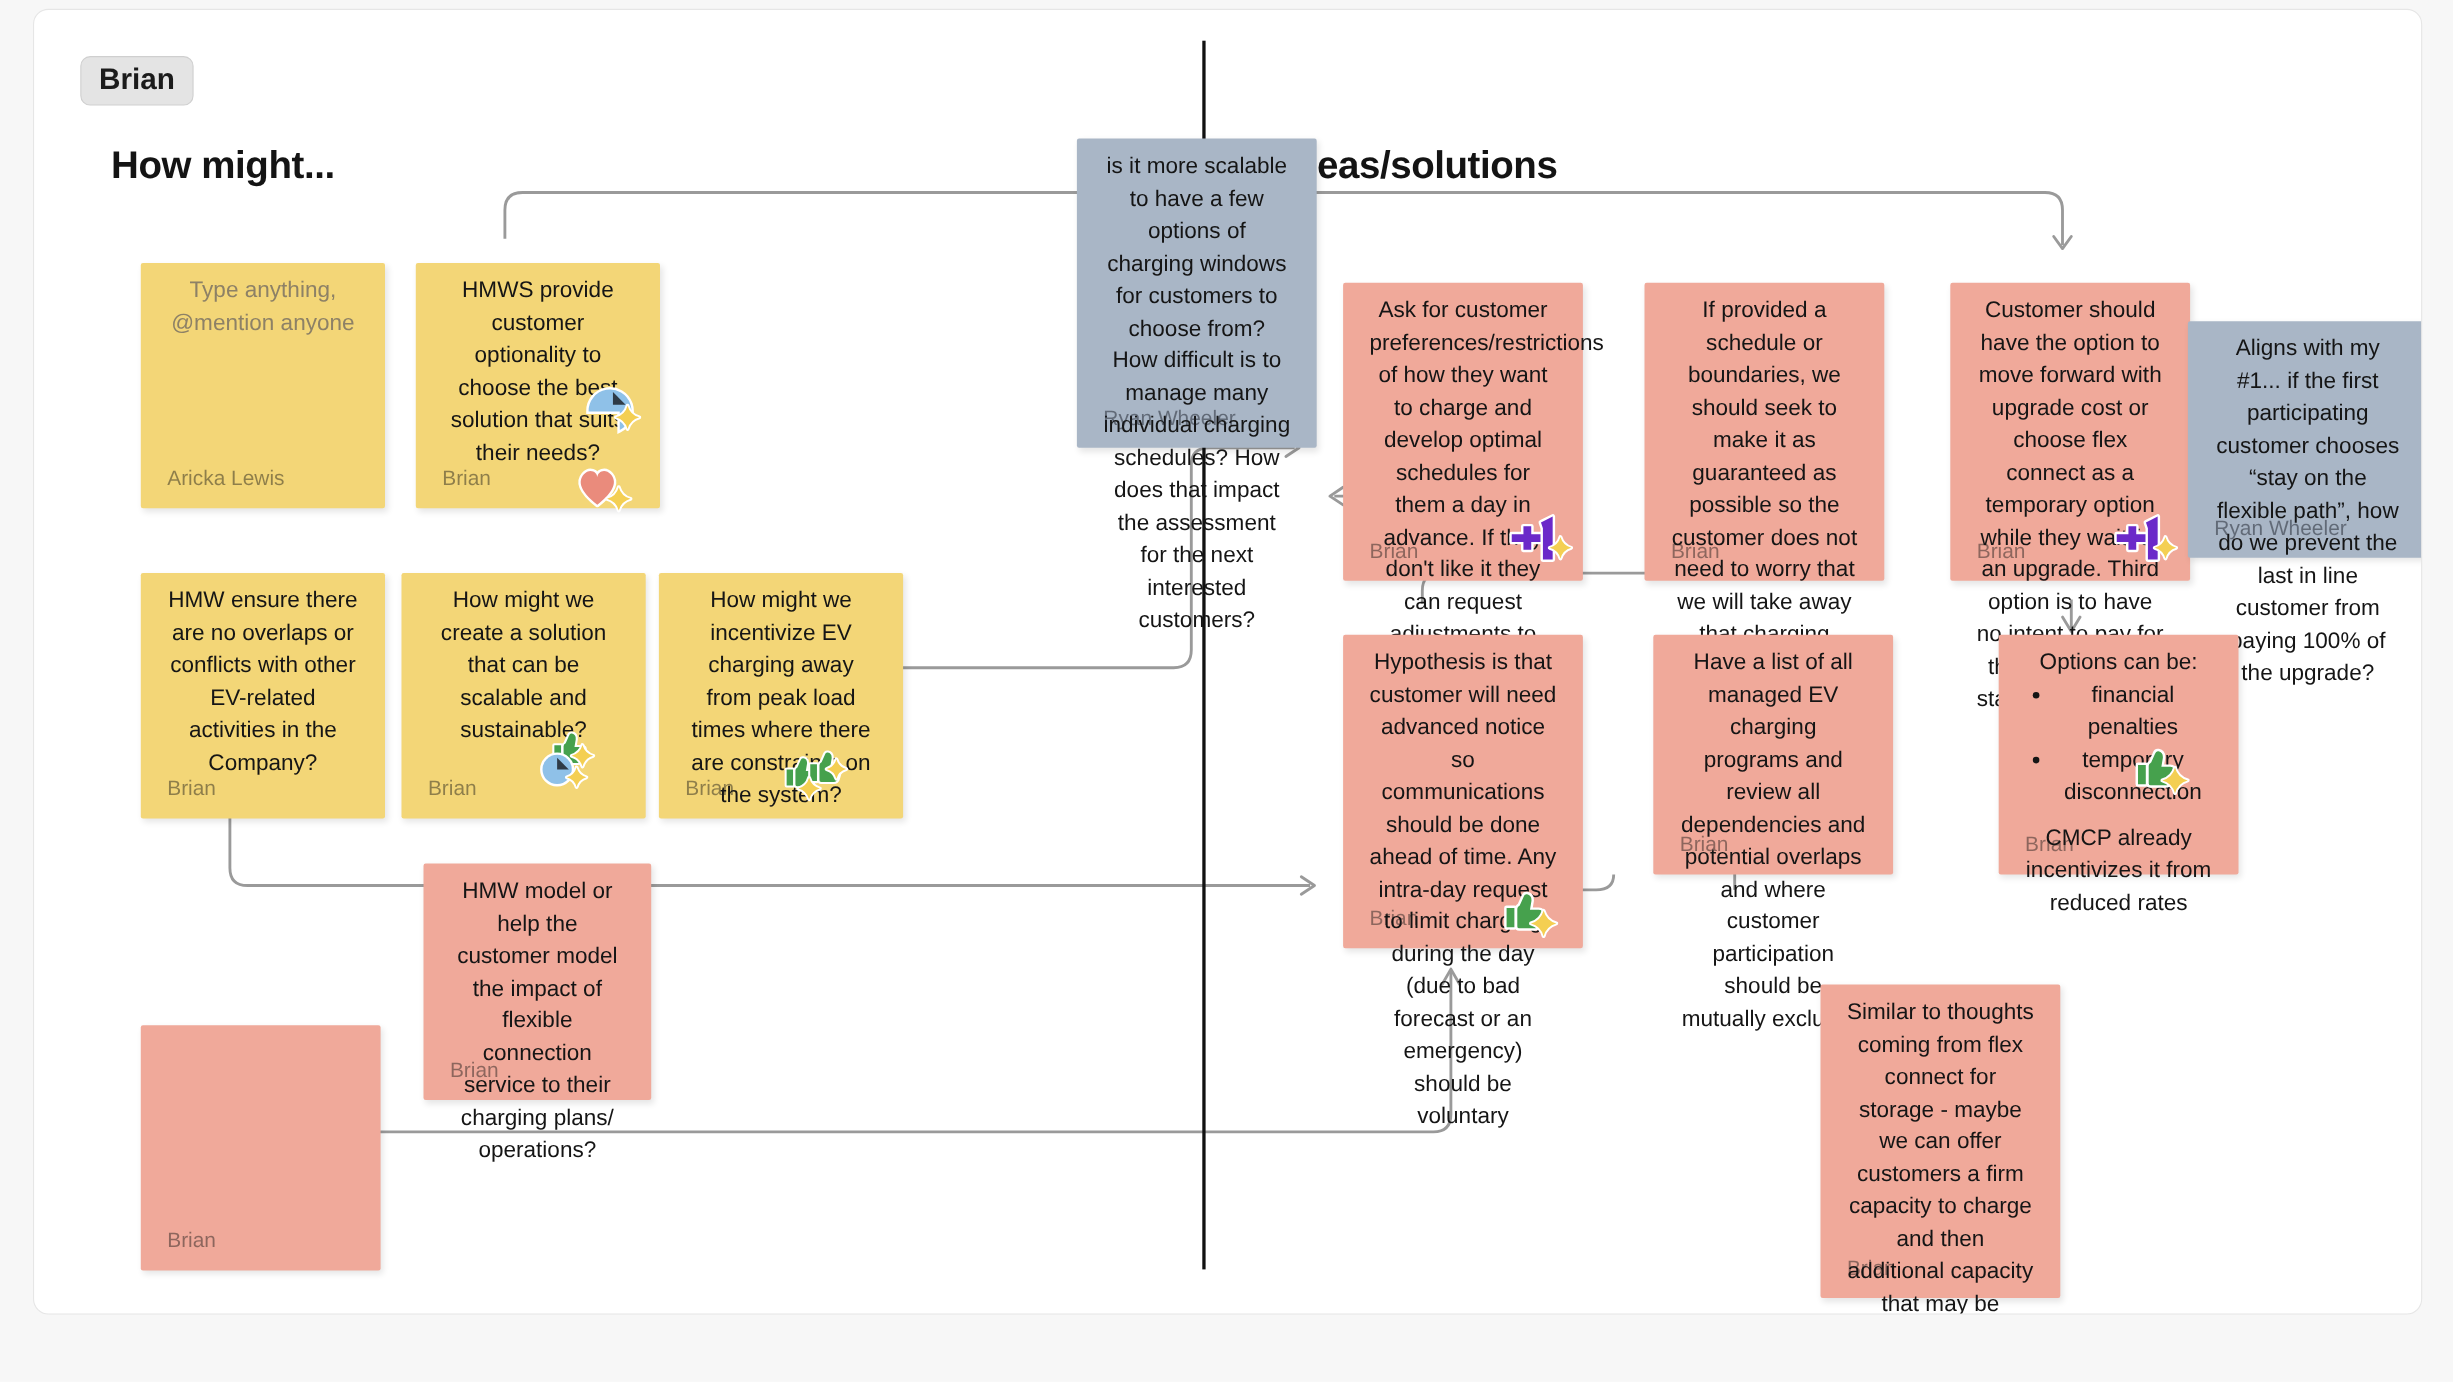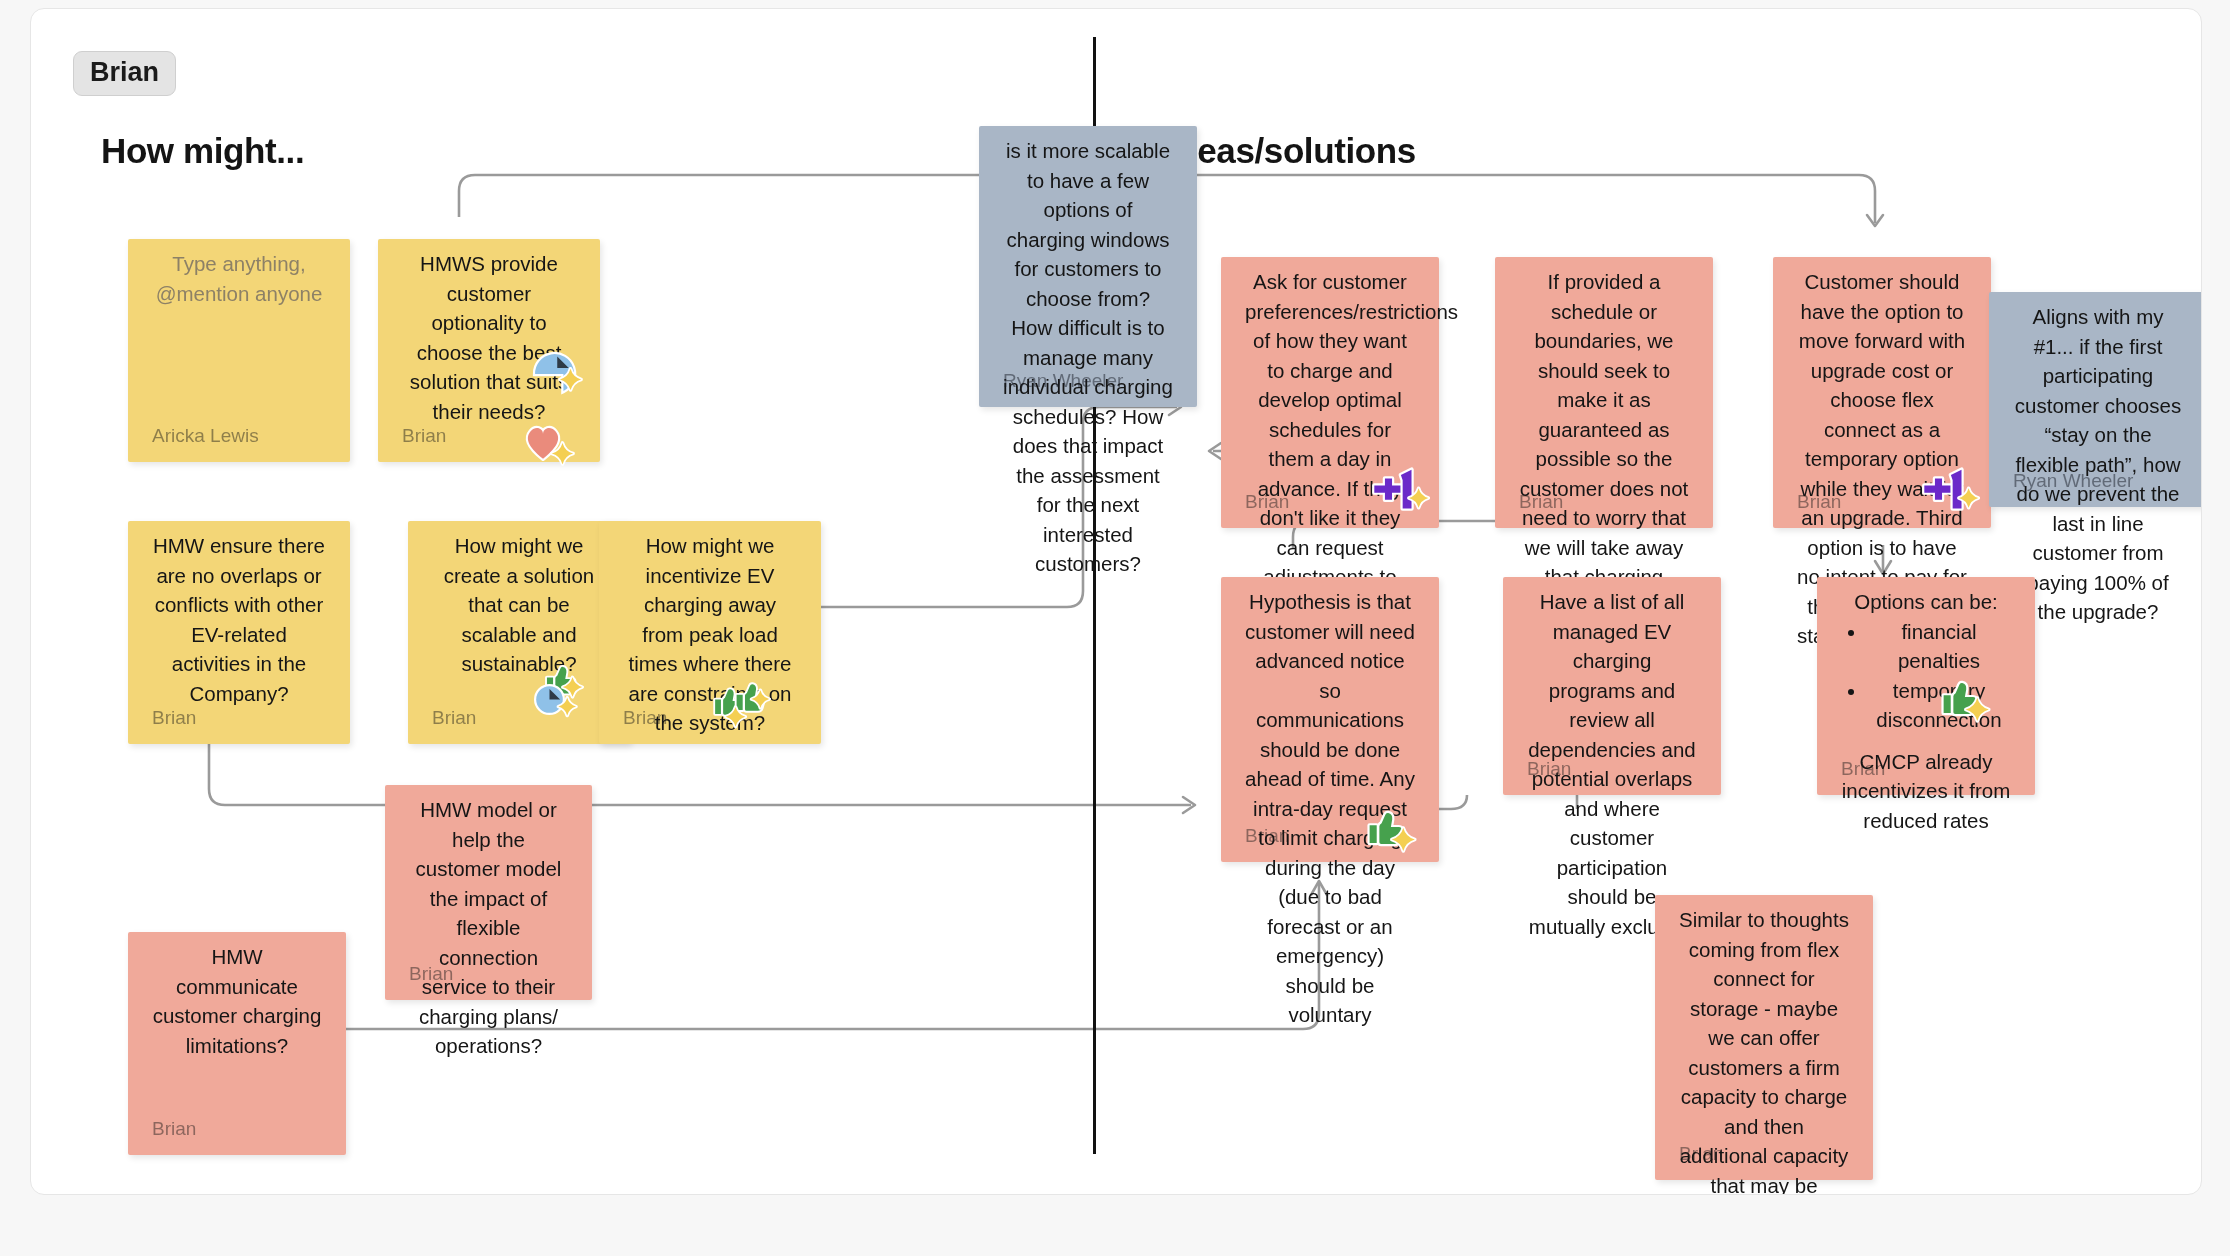--- a/index.html
+++ b/index.html
@@ -180,21 +180,21 @@
           </div>
         </div>
         <div class="note gray" style="left: 948px; top: 117px; width: 218px; height: 281px;">
           <div class="note-text">is it more scalable to have a few options of charging windows for customers to choose from? How difficult is to manage many individual charging schedules? How does that impact the assessment for the next interested customers?</div>
           <div class="note-author">Ryan Wheeler</div>
         </div>
         <div class="note yellow" style="left: 97px; top: 512px; width: 222px; height: 223px;">
           <div class="note-text">HMW ensure there are no overlaps or conflicts with other EV-related activities in the Company?</div>
           <div class="note-author">Brian</div>
         </div>
-        <div class="note yellow" style="left: 334px; top: 512px; width: 222px; height: 223px; margin-left: 43px;">
+        <div class="note yellow" style="left: 334px; top: 512px; width: 222px; height: 223px;">
           <div class="note-text">How might we create a solution that can be scalable and sustainable?</div>
           <div class="note-author">Brian</div>
           <div class="sticker" style="left: 122px; top: 136px;">
             <svg viewBox="0 0 70 62" xmlns="http://www.w3.org/2000/svg">
               <g transform="translate(14,2) scale(0.86,0.86)">
                 <path d="M6 20 L6 40 L14 40 L14 20 Z M17 21 L17 39 Q17 41 19 41 L34 41 Q38 41 39 37 L42 26 Q43 22 39 22 L30 22 L31.5 13 Q32 7 27 6 Q24.5 5.5 23.5 8.5 L19.5 17.5 Q17 19 17 21 Z" fill="#46a14d" stroke="#ffffff" stroke-width="5" stroke-linejoin="round" paint-order="stroke"></path>
               </g>
               <circle cx="22" cy="44" r="15" fill="#8fc1e8" stroke="#ffffff" stroke-width="5" paint-order="stroke"></circle>
               <path d="M22 32 L34 44 L22 44 Z" fill="#2e3a46"></path>
               <path d="M 48 19 Q 50.42 27.58 59 30 Q 50.42 32.42 48 41 Q 45.58 32.42 37 30 Q 45.58 27.58 48 19 Z" fill="#f4cf52" stroke="#ffffff" stroke-width="4" stroke-linejoin="round" paint-order="stroke"></path>
@@ -216,21 +216,20 @@
               <path d="M 30 39 Q 32.42 47.58 41 50 Q 32.42 52.42 30 61 Q 27.58 52.42 19 50 Q 27.58 47.58 30 39 Z" fill="#f4cf52" stroke="#ffffff" stroke-width="4" stroke-linejoin="round" paint-order="stroke"></path>
               <path d="M 58 20 Q 60.2 27.8 68 30 Q 60.2 32.2 58 40 Q 55.8 32.2 48 30 Q 55.8 27.8 58 20 Z" fill="#f4cf52" stroke="#ffffff" stroke-width="4" stroke-linejoin="round" paint-order="stroke"></path>
             </svg>
           </div>
         </div>
         <div class="note pink" style="left: 354px; top: 776px; width: 207px; height: 215px;">
           <div class="note-text">HMW model or help the customer model the impact of flexible connection service to their charging plans/ operations?</div>
           <div class="note-author">Brian</div>
         </div>
         <div class="note pink" style="left: 97px; top: 923px; width: 218px; height: 223px;">
-          <div class="note-text">HMW communicate customer charging limitations?</div>
           <div class="note-author">Brian</div>
         </div>
         <div class="note pink" style="left: 1190px; top: 248px; width: 218px; height: 271px;">
           <div class="note-text">Ask for customer preferences/restrictions of how they want to charge and develop optimal schedules for them a day in advance. If they don't like it they can request adjustments to their schedules</div>
           <div class="note-author">Brian</div>
           <div class="sticker" style="left: 148px; top: 202px;">
             <svg viewBox="0 0 70 62" xmlns="http://www.w3.org/2000/svg">
               <g>
                 <path d="M6 26 L18 26 L18 18 L26 18 L26 26 L38 26 L38 34 L26 34 L26 42 L18 42 L18 34 L6 34 Z" fill="#6b29c9" stroke="#ffffff" stroke-width="5" stroke-linejoin="round" paint-order="stroke"></path>
                 <path d="M36 14 L48 8 L48 52 L38 52 L38 20 Z" fill="#6b29c9" stroke="#ffffff" stroke-width="5" stroke-linejoin="round" paint-order="stroke"></path>

